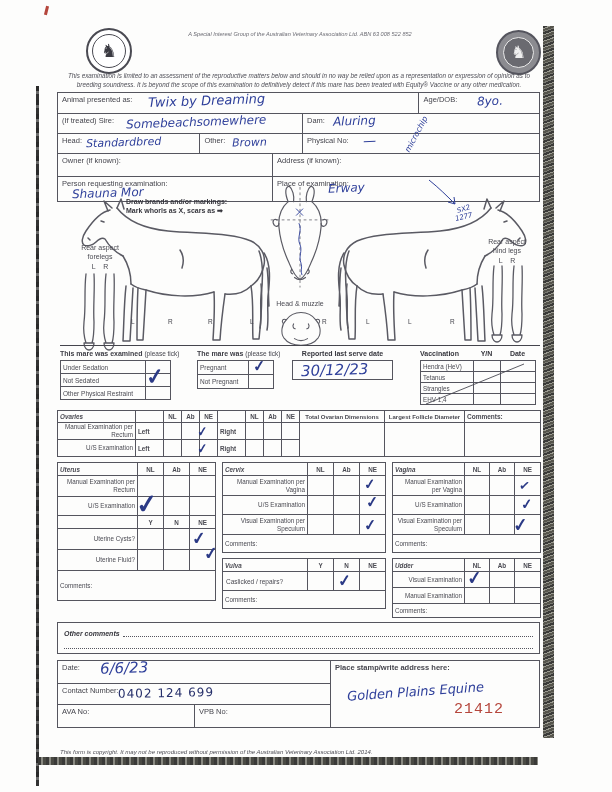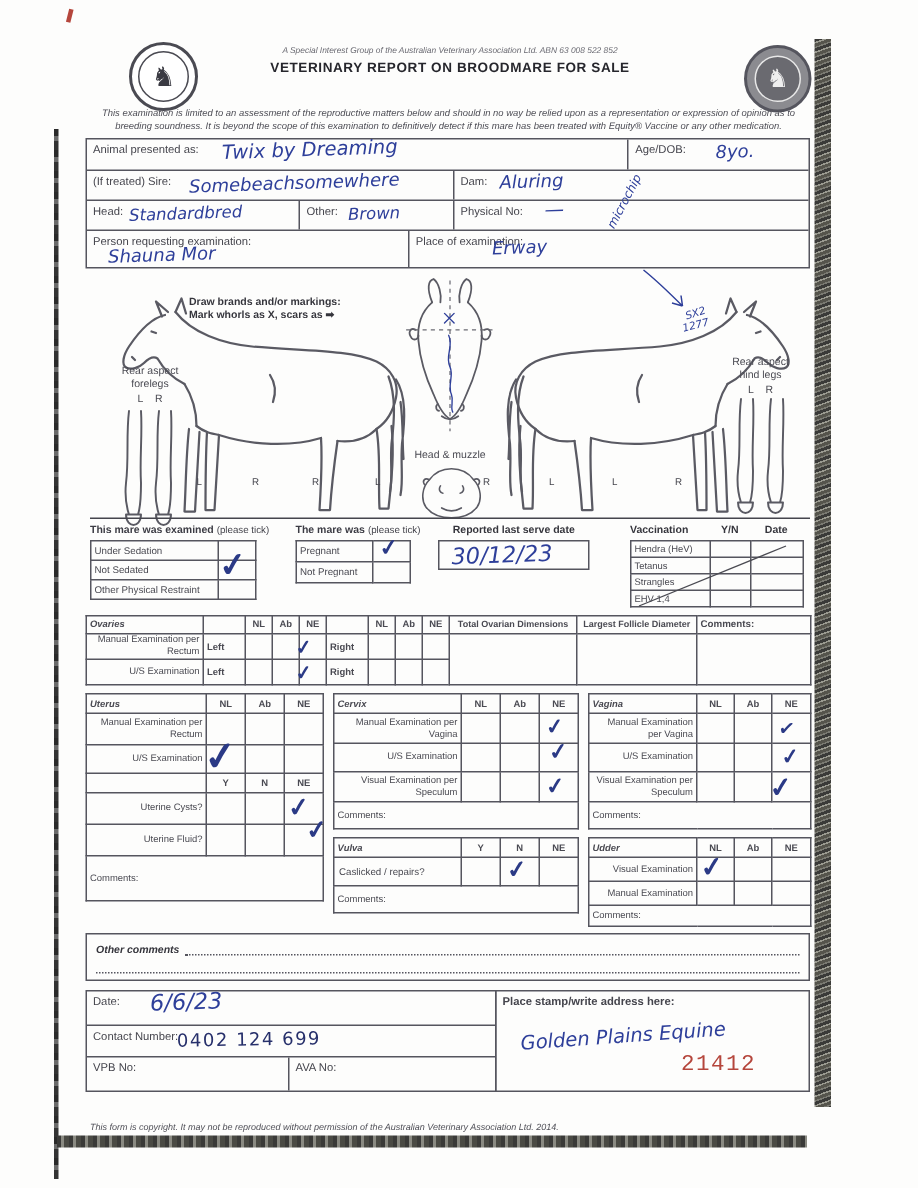--- a/index.html
+++ b/index.html
@@ -79,21 +79,20 @@
     <span>♞</span>
   </div>
 </div>
 <div class="abs seal" style="left:496px;top:30px;width:41px;height:41px;border:2px solid #55555e;background:#8b8b90">
   <div class="seal" style="width:29px;height:29px;border:1.5px solid #e8e8e8;background:#6a6a70;font-size:17px;color:#efefef">
     <span>♞</span>
   </div>
 </div>
 <div class="abs" style="left:150px;top:30px;width:300px;text-align:center">
   <div style="font-size:5.6px;font-style:italic;color:#6a6a72;margin-top:1px">A Special Interest Group of the Australian Veterinary Association Ltd. ABN 63 008 522 852</div>
-  <div style="font-size:9px;font-weight:bold;color:#26262c;letter-spacing:.4px;margin-top:3px">VETERINARY REPORT ON BROODMARE FOR SALE</div>
 </div>
 <div class="abs" style="left:60px;top:72px;width:478px;text-align:center;font-size:6.3px;font-style:italic;color:#4e4e56;line-height:1.35">This examination is limited to an assessment of the reproductive matters below and should in no way be relied upon as a representation or expression of opinion as to breeding soundness. It is beyond the scope of this examination to definitively detect if this mare has been treated with Equity® Vaccine or any other medication.</div>
 
 <div class="abs box" style="left:57px;top:92px;width:483px">
   <div class="frow" style="height:20px">
     <div class="fcell" style="width:363px">
       <span class="lbl">Animal presented as:</span>
       <span class="hw" style="left:90px;top:1px;font-size:13px">Twix by Dreaming</span>
     </div>
     <div class="fcell" style="width:120px">
@@ -116,20 +115,28 @@
       <span class="lbl">Head:</span>
       <span class="hw" style="left:28px;top:3px;font-size:11px">Standardbred</span>
     </div>
     <div class="fcell" style="width:103px">
       <span class="lbl">Other:</span>
       <span class="hw" style="left:32px;top:3px;font-size:11px">Brown</span>
     </div>
     <div class="fcell" style="width:237px">
       <span class="lbl">Physical No:</span>
       <span class="hw" style="left:60px;top:0;font-size:13px">—</span>
+    </div>
+  </div>
+  <div class="frow" style="height:22px">
+    <div class="fcell" style="width:216px">
+      <span class="lbl">Owner (if known):</span>
+    </div>
+    <div class="fcell" style="width:267px">
+      <span class="lbl">Address (if known):</span>
     </div>
   </div>
   <div class="frow" style="height:24px">
     <div class="fcell" style="width:216px">
       <span class="lbl">Person requesting examination:</span>
       <span class="hw" style="left:14px;top:10px;font-size:12px">Shauna Mor</span>
     </div>
     <div class="fcell" style="width:267px">
       <span class="lbl">Place of examination:</span>
       <span class="hw" style="left:55px;top:5px;font-size:12px">Erway</span>
@@ -587,22 +594,22 @@
     <span class="hw" style="left:42px;top:0;font-size:15px">6/6/23</span>
   </div>
     </div>
   <div class="frow" style="height:20px">
       <div class="fcell" style="width:100%">
     <span class="lbl">Contact Number:</span>
     <span class="hwp" style="left:60px;top:3px;font-size:12px;letter-spacing:1px;transform:rotate(-1deg)">0402 124 699</span>
   </div>
     </div>
   <div class="frow" style="height:22px">
+    <div class="fcell" style="width:137px"><span class="lbl">AVA No:</span></div>
     <div class="fcell" style="width:135px"><span class="lbl">VPB No:</span></div>
-    <div class="fcell" style="width:137px"><span class="lbl">AVA No:</span></div>
   </div>
 </div>
 <div class="abs box" style="left:330px;top:660px;width:210px">
   <div class="frow" style="height:66px">
       <div class="fcell" style="width:100%">
     <span class="lbl" style="font-weight:bold">Place stamp/write address here:</span>
     <span class="hw" style="left:16px;top:24px;font-size:13px;transform:rotate(-4deg)">Golden Plains Equine</span>
     <span class="abs" style="left:123px;top:40px;font-size:15px;color:#b5463c;font-family:'Liberation Mono',monospace;letter-spacing:1px">21412</span>
   </div>
     </div>

